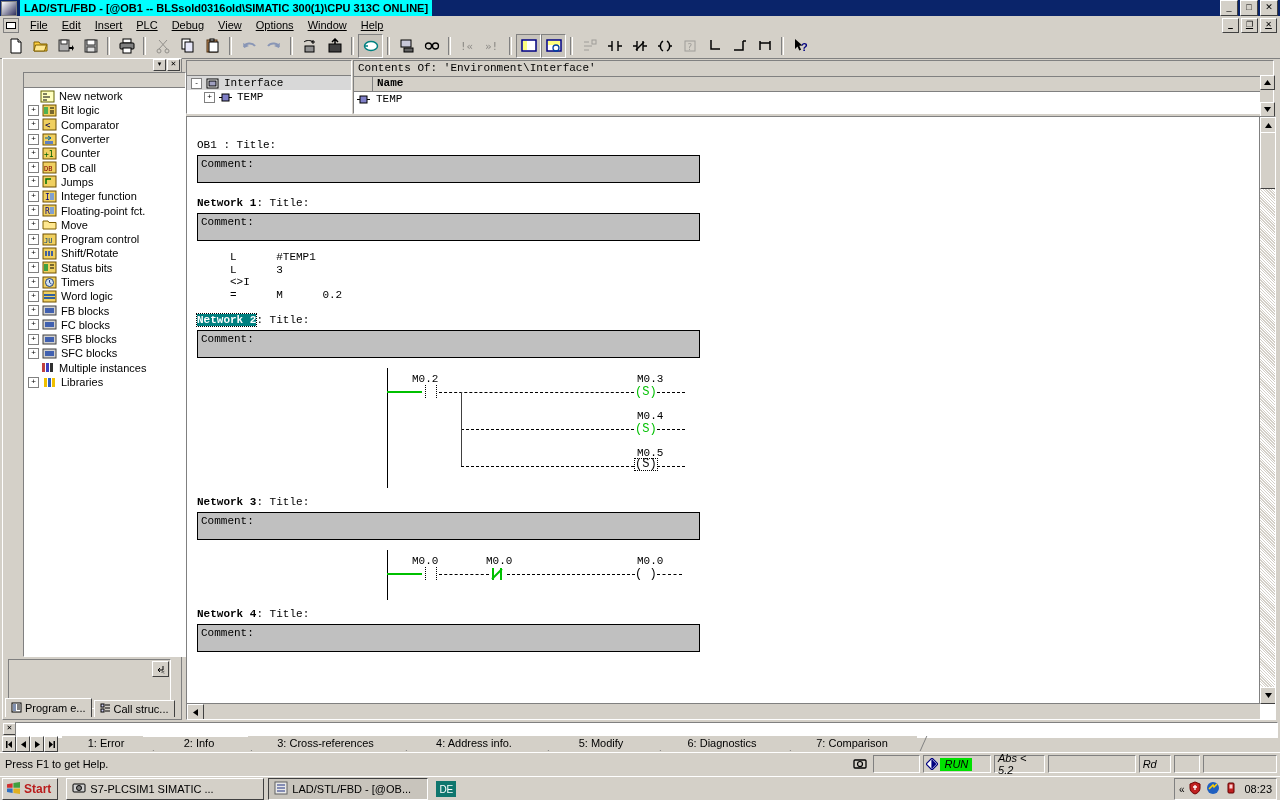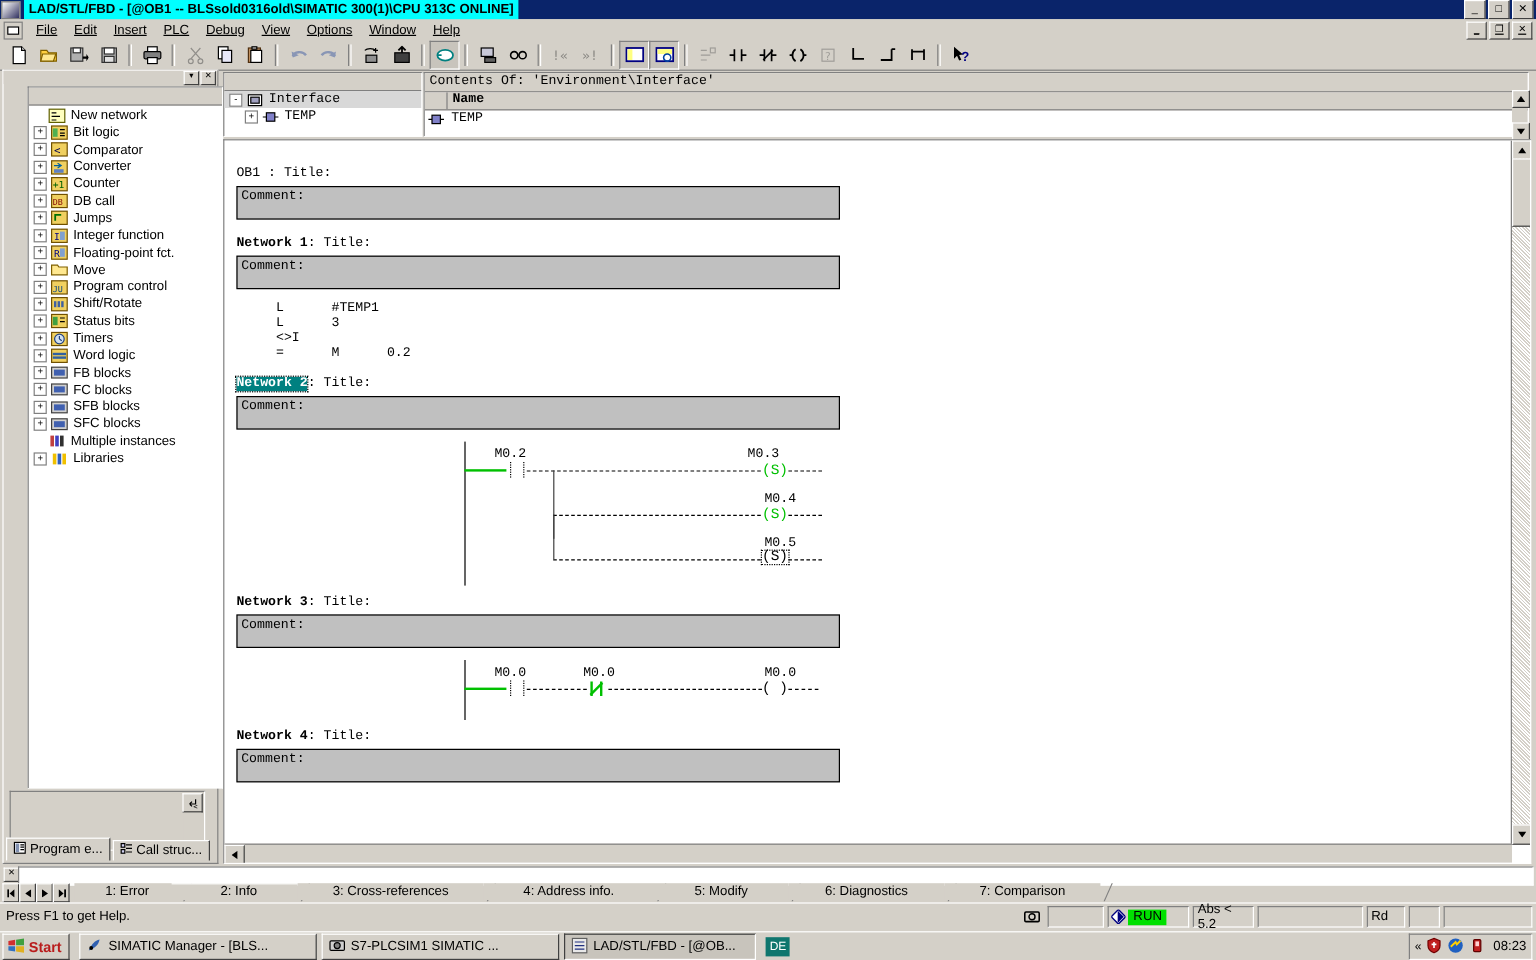--- a/index.html
+++ b/index.html
@@ -222,21 +222,21 @@
     border-right:1px solid #808080;transform:skewX(-24deg);}
   .tab.active{font-weight:normal;}
   .tab.active:before{content:"";position:absolute;left:-7px;top:0;width:calc(100% + 14px);height:1px;background:#fff;}
 
   .statusbar{position:absolute;left:0;top:752px;width:1280px;height:22px;background:#d4d0c8;
     border-top:1px solid #fff;display:flex;align-items:center;}
   .sb-msg{flex:0 0 auto;padding-left:5px;font-size:11px;color:#000;width:845px;}
   .sb-cell{height:16px;margin-right:3px;background:#d4d0c8;
     border-top:1px solid #808080;border-left:1px solid #808080;
     border-right:1px solid #fff;border-bottom:1px solid #fff;
-    display:flex;align-items:center;padding:0 3px;font-size:11px;color:#000;}
+    display:flex;align-items:center;padding:0 3px;font-size:11px;color:#000;font-style:italic;}
   .sb-run{background:#00e000;color:#000;padding:0 4px;font-size:11px;line-height:13px;}
 
   
   .taskbar{position:absolute;left:0;top:776px;width:1280px;height:24px;
     background:#d4d0c8;border-top:1px solid #fff;display:flex;align-items:center;}
   .startbtn{height:20px;margin-left:2px;padding:0 6px 0 3px;display:flex;align-items:center;gap:3px;
     background:#d4d0c8;border-top:1px solid #fff;border-left:1px solid #fff;
     border-right:1px solid #404040;border-bottom:1px solid #404040;
     font-weight:bold;font-size:12px;color:#b91c1c;}
   .tbsep{width:4px;}
@@ -845,21 +845,21 @@
 
           <div class="lwire-green" style="left:200px;top:33px;width:35px"></div>
 
           <div class="addr" style="left:225px;top:15px">M0.2</div>
           <div class="contact-no" style="left:238px;top:27px"></div>
 
           <div class="lwire-dot" style="left:252px;top:34px;width:195px"></div>
 
           <div class="lvline" style="left:274px;top:34px;height:57px"></div>
 
-          <div class="addr" style="left:436px;top:15px">M0.3</div>
+          <div class="addr" style="left:450px;top:15px">M0.3</div>
           <div class="coil" style="left:448px;top:27px">(S)</div>
           <div class="lwire-dot" style="left:470px;top:34px;width:28px"></div>
 
           <div class="lwire-dot" style="left:274px;top:71px;width:173px"></div>
           <div class="addr" style="left:450px;top:52px">M0.4</div>
           <div class="coil" style="left:448px;top:64px">(S)</div>
           <div class="lwire-dot" style="left:470px;top:71px;width:28px"></div>
 
           <div class="lvline" style="left:274px;top:71px;height:37px"></div>
           <div class="lwire-dot" style="left:274px;top:108px;width:173px"></div>
@@ -998,29 +998,20 @@
         <svg width="15" height="14" viewBox="0 0 15 14">
             <path d="M1 3.2L6.6 2.2v4.6H1z" fill="#d03030"></path>
             <path d="M7.4 2.05L14 1v5.8H7.4z" fill="#40a040"></path>
             <path d="M1 7.6h5.6v4.4L1 11z" fill="#3070c0"></path>
             <path d="M7.4 7.6H14V13L7.4 12z" fill="#e0b020"></path>
           </svg>
       </span>
       <span>Start</span>
     </div>
     <div class="tbsep"></div>
-    <div class="taskbtn" style="width:186px">
-      <span>
-        <svg width="14" height="14" viewBox="0 0 14 14">
-            <path d="M2 11c3-6 5-8 9-9-1 4-3 7-9 9z" fill="#3060b0"></path>
-            <circle cx="4" cy="9" r="1.6" fill="#000"></circle>
-          </svg>
-      </span>
-      <span>SIMATIC Manager - [BLS...</span>
-    </div>
     <div class="taskbtn" style="width:186px">
       <span>
         <svg width="14" height="14" viewBox="0 0 14 14">
             <rect x="1" y="3" width="12" height="8" rx="1" fill="#d0d0d0" stroke="#000"></rect>
             <circle cx="7" cy="7" r="2.5" fill="#808080" stroke="#000"></circle>
           </svg>
       </span>
       <span>S7-PLCSIM1    SIMATIC ...</span>
     </div>
     <div class="taskbtn active" style="width:148px">

